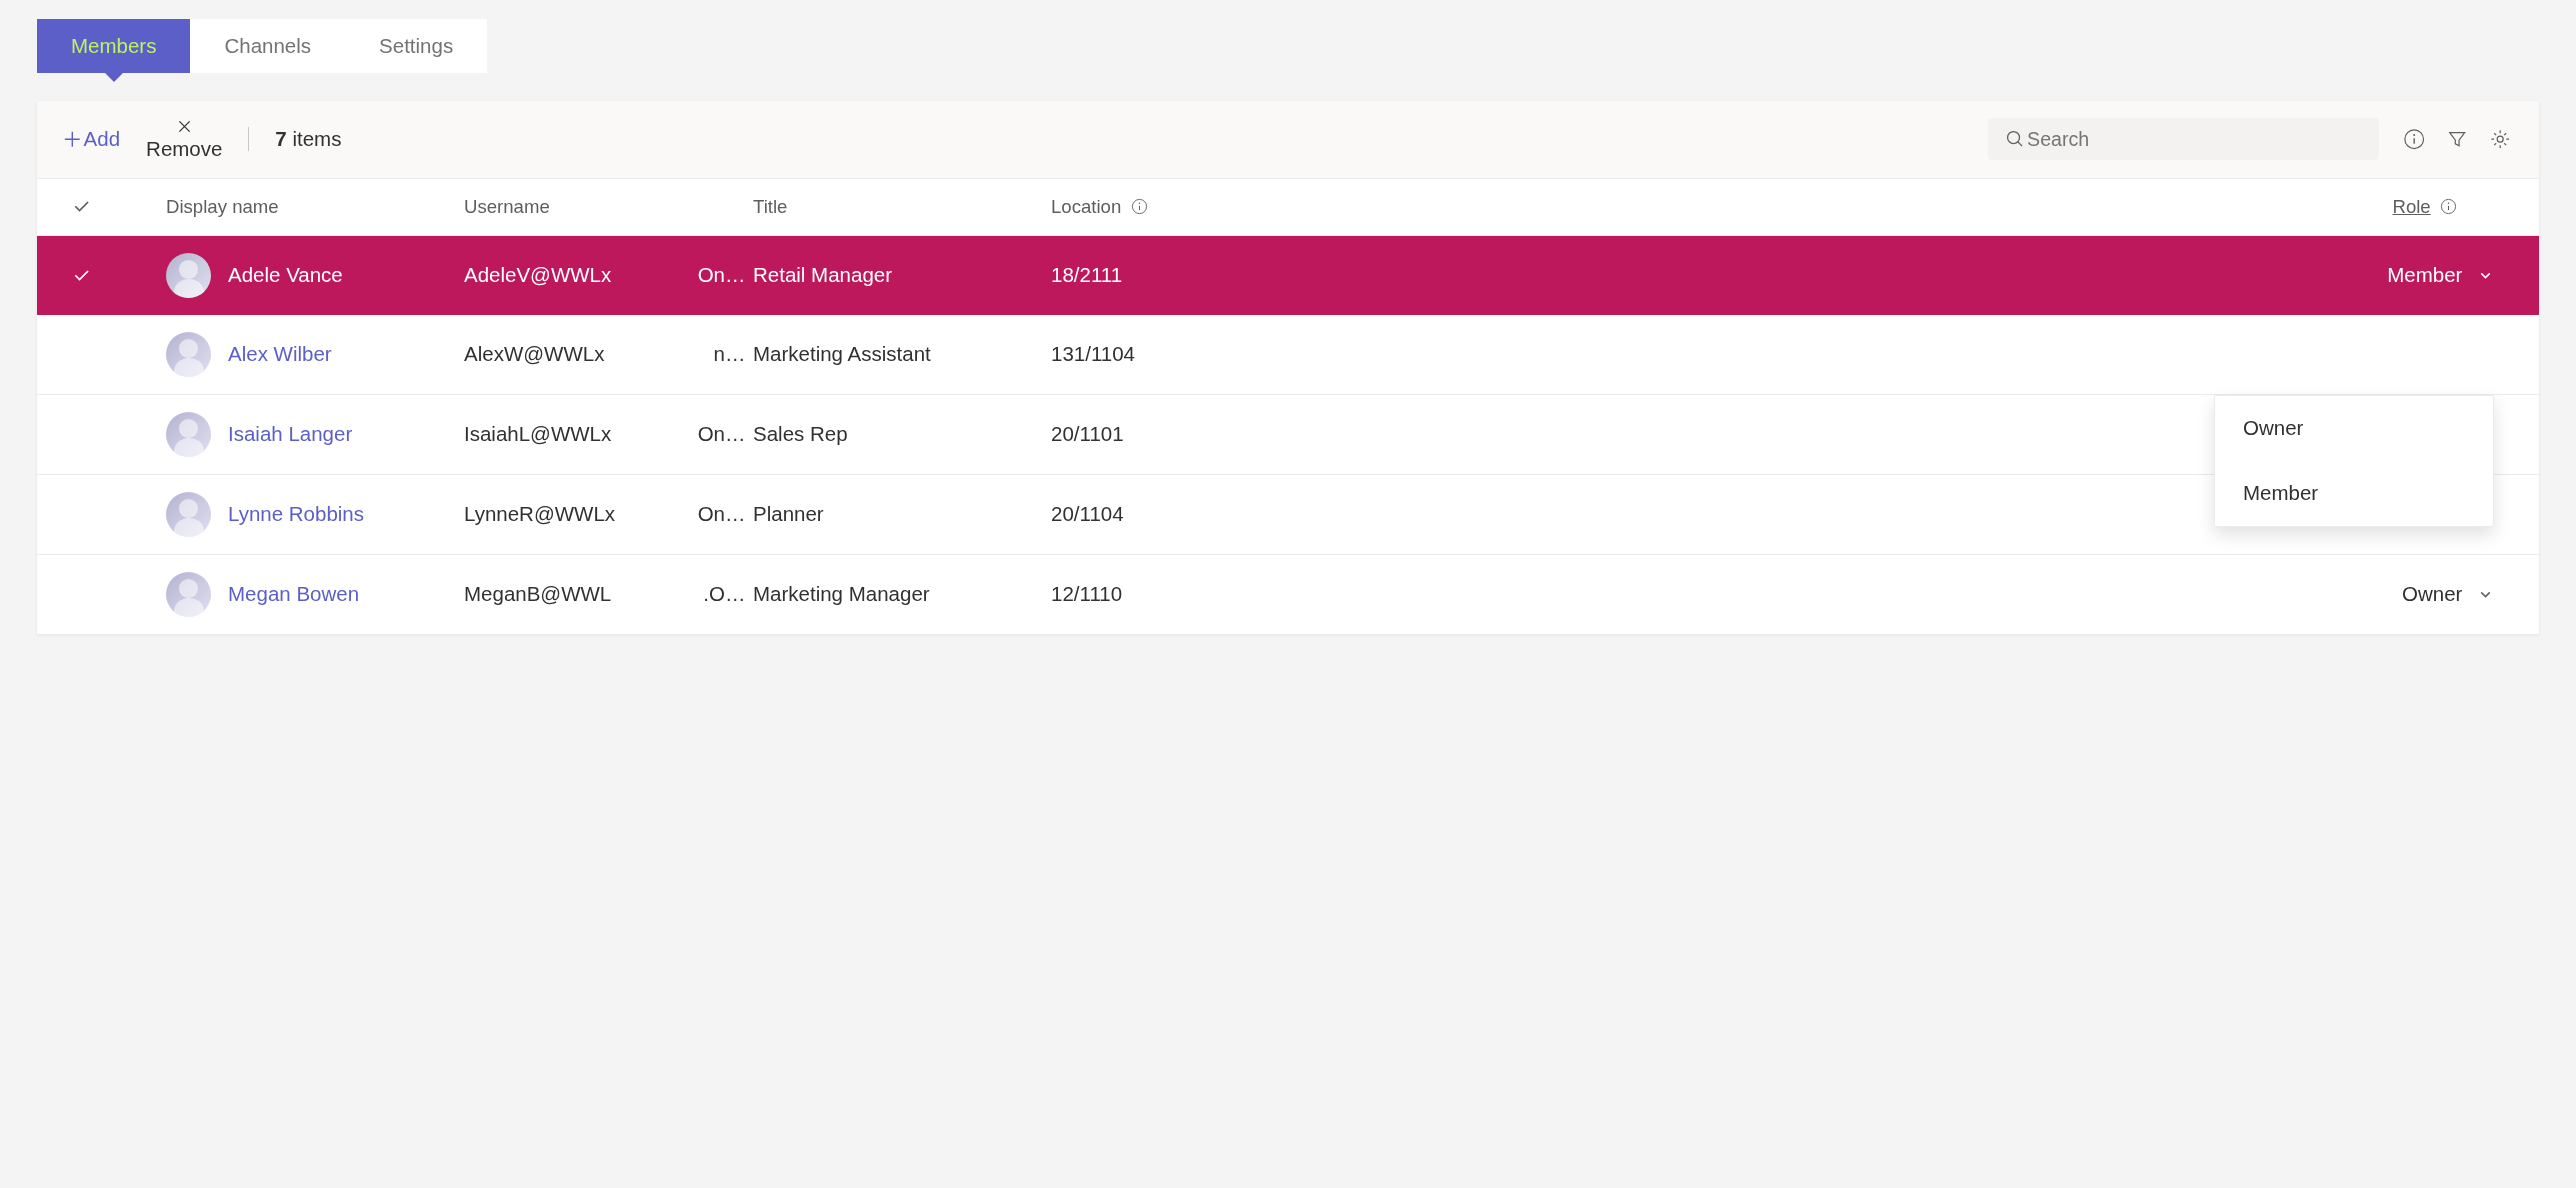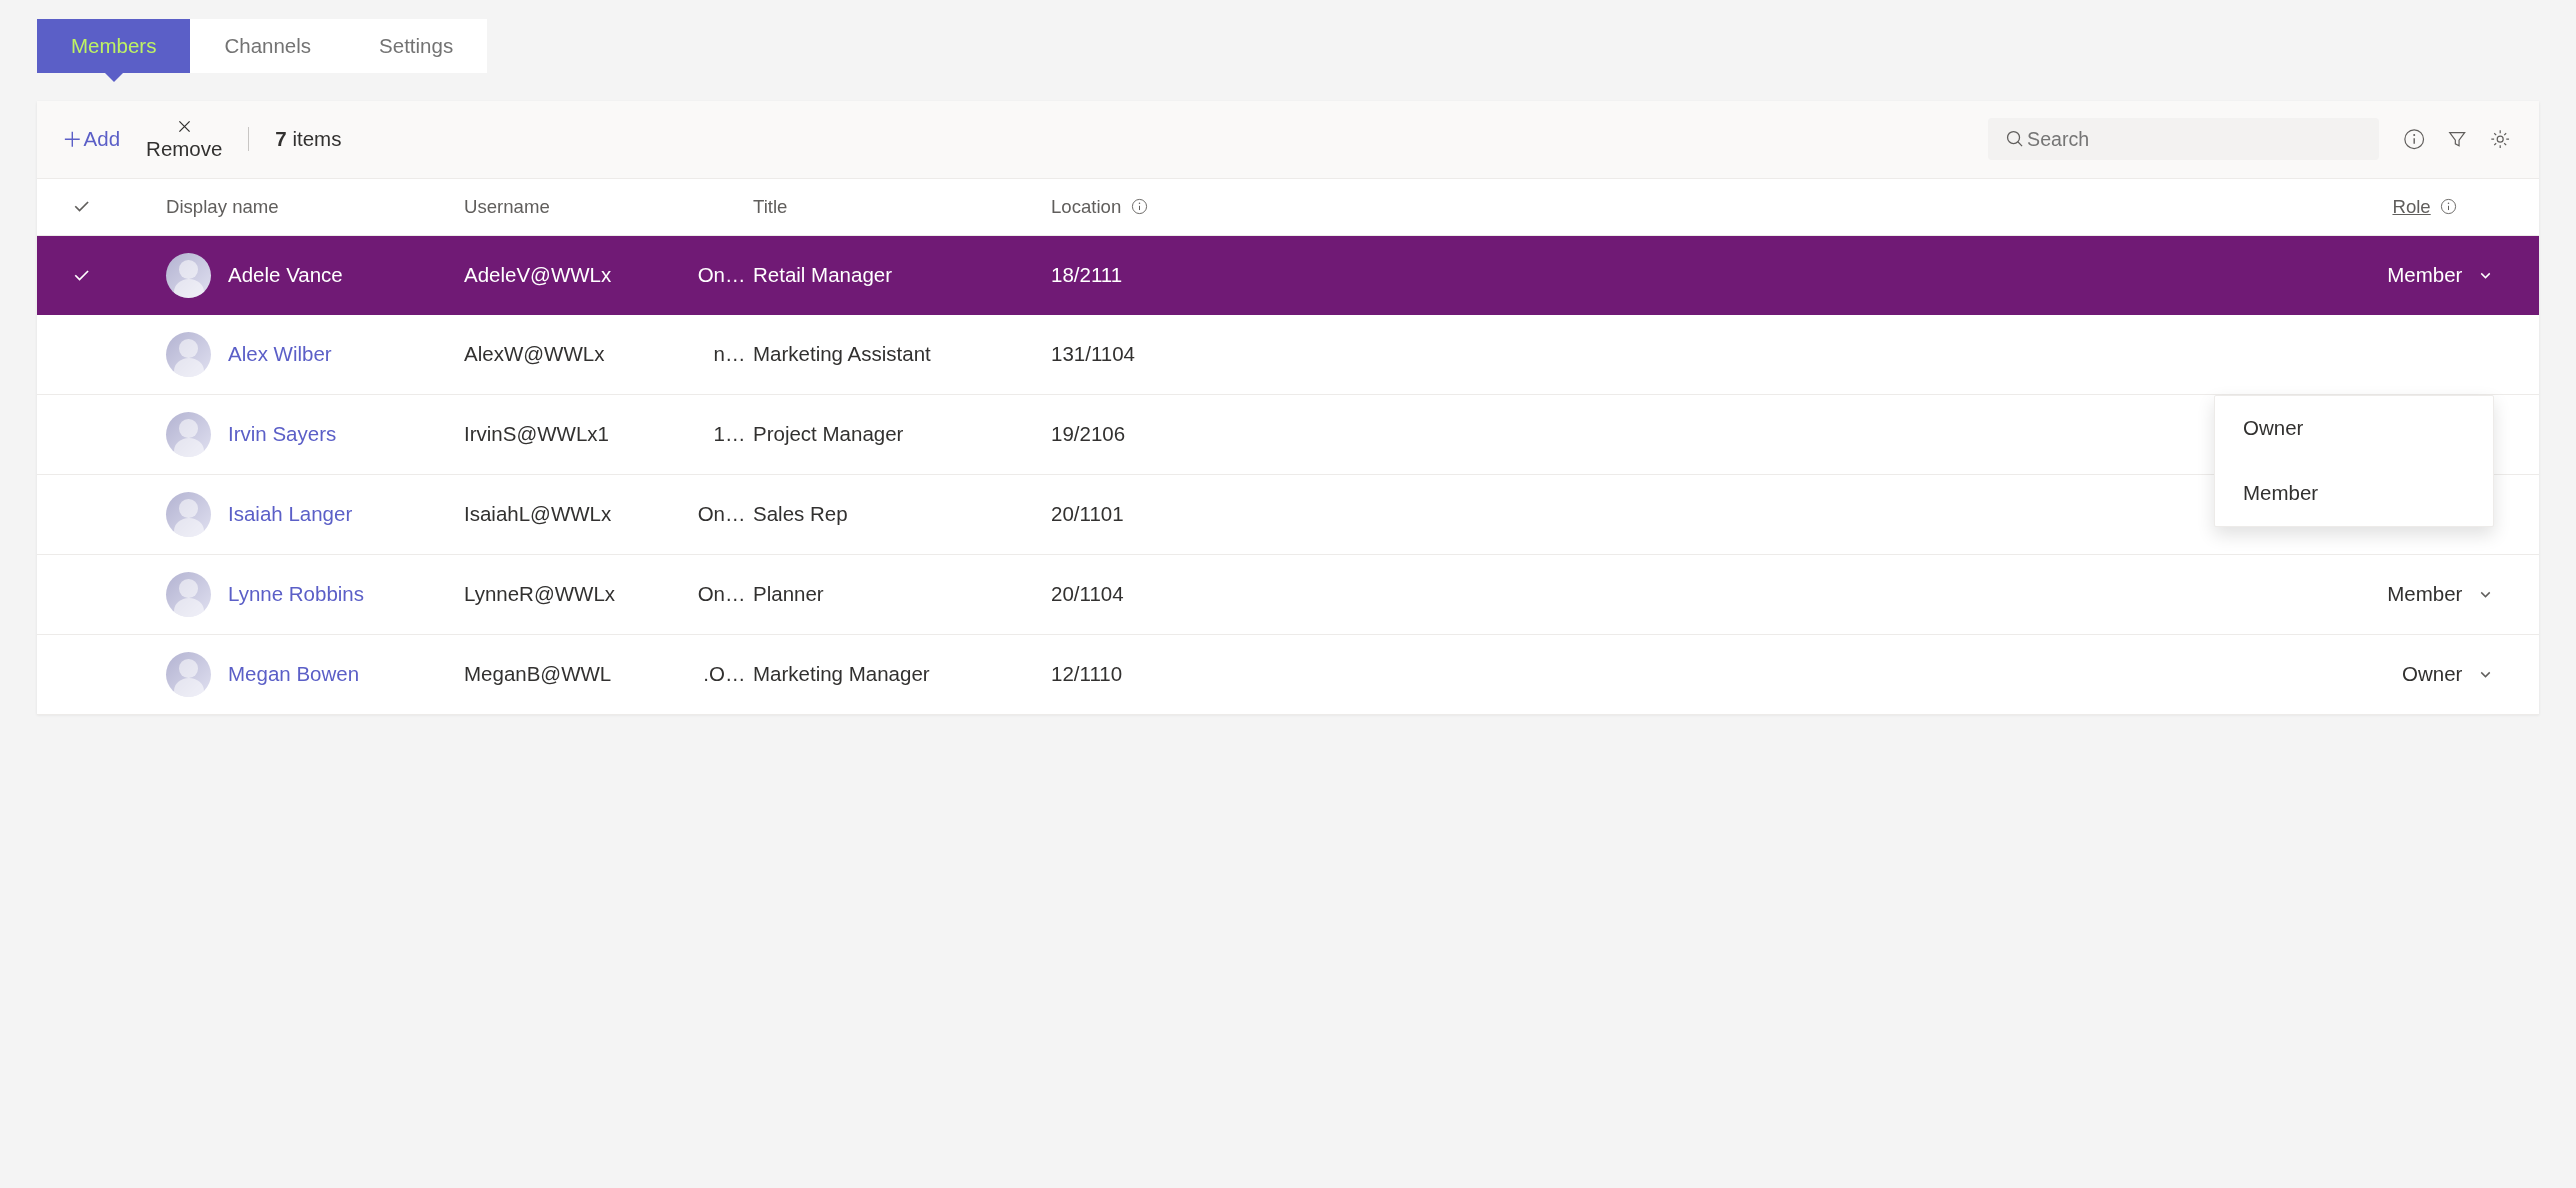--- a/index.html
+++ b/index.html
@@ -123,21 +123,21 @@
   }
   .ghead .hcell {
     display: flex;
     align-items: center;
     gap: 9.3px;
   }
   .grow {
     border-bottom: 0.9px solid #edebe9;
   }
   .grow.selected {
-    background: #701a75;
+    background: #be185d;
     color: #fff;
     border-bottom: none;
   }
   .check {
     display: inline-flex;
     justify-content: center;
     width: 37px;
   }
   .namecell {
     display: flex;
@@ -344,34 +344,20 @@
     <div>Marketing Assistant</div>
     <div>131/1104</div>
     <div class="rolecell"></div>
   </div>
             <div class="grow">
     <div class="check">
       
     </div>
     <div class="namecell">
       <div class="avatar"></div>
-      <span class="namelink">Irvin Sayers</span>
-    </div>
-    <div class="trunc">IrvinS@WWLx1</div>
-    <div class="trunc" style="text-align:right;">1…</div>
-    <div>Project Manager</div>
-    <div>19/2106</div>
-    <div class="rolecell"></div>
-  </div>
-            <div class="grow">
-    <div class="check">
-      
-    </div>
-    <div class="namecell">
-      <div class="avatar"></div>
       <span class="namelink">Isaiah Langer</span>
     </div>
     <div class="trunc">IsaiahL@WWLx</div>
     <div class="trunc" style="text-align:right;">On…</div>
     <div>Sales Rep</div>
     <div>20/1101</div>
     <div class="rolecell">
                 <span>Owner</span>
        <span>
          <svg width="17" height="17" viewBox="0 0 24 24">

